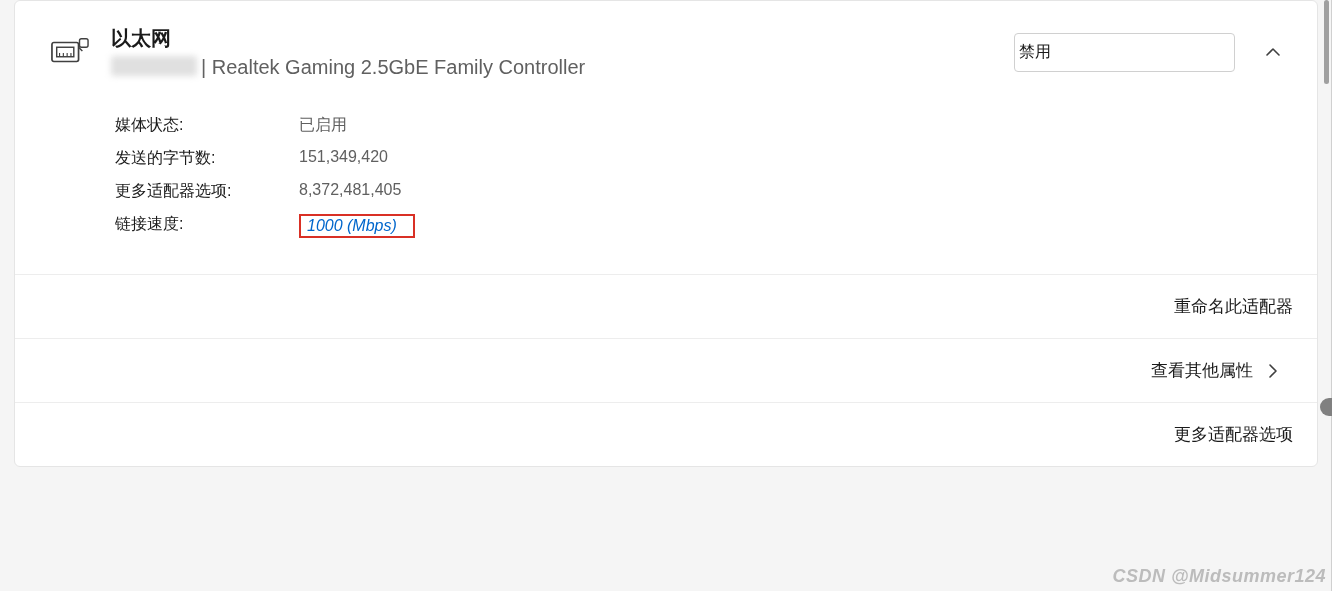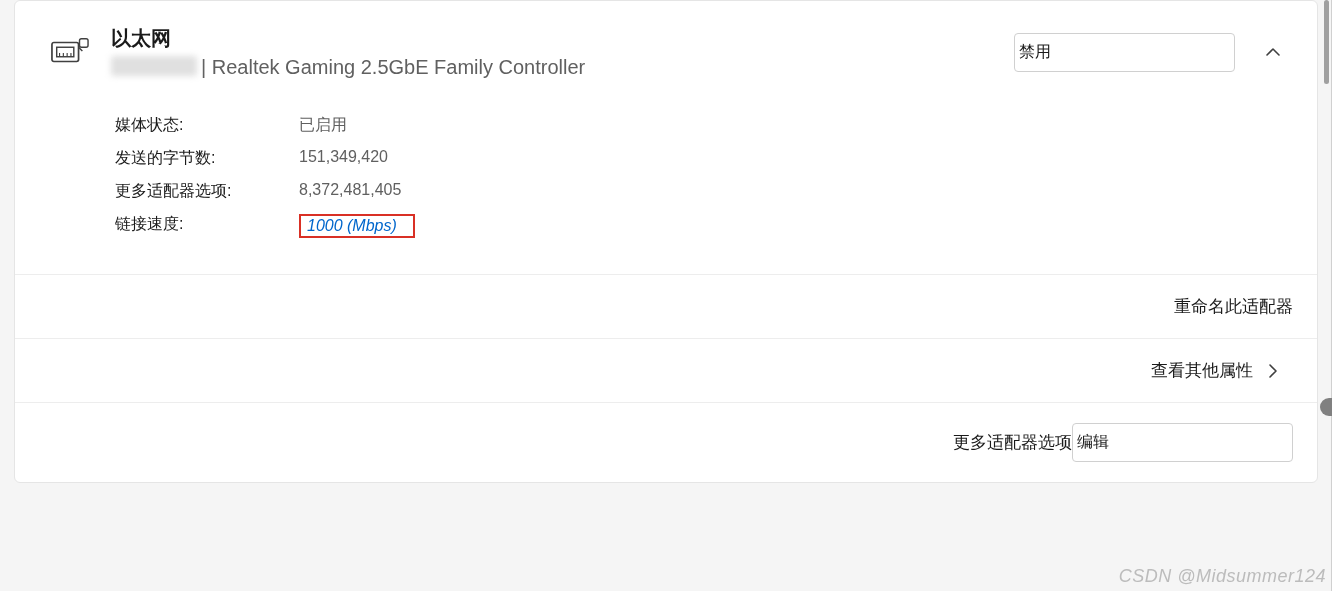--- a/index.html
+++ b/index.html
@@ -122,20 +122,21 @@
     }
     .watermark {
       position: absolute;
       bottom: 4px;
       right: 6px;
       font-size: 18px;
       font-style: italic;
       color: rgba(140,140,140,0.55);
       font-family: "Segoe UI", sans-serif;
       letter-spacing: 0.5px;
+      font-weight: bold;
     }
     .scroll-indicator {
       position: absolute;
       right: 3px;
       top: 0;
       width: 5px;
       height: 84px;
       background: #a0a0a0;
       border-radius: 3px;
     }
@@ -217,21 +218,20 @@
     <div class="section-label">查看其他属性</div>
     <div class="chevron-right-container">
       <svg width="16" height="16" viewBox="0 0 16 16">
         <path d="M5 2 L11 8 L5 14" fill="none" stroke="#404040" stroke-width="1.6" stroke-linecap="round" stroke-linejoin="round"></path>
       </svg>
     </div>
   </div>
 
   <div class="section-row">
     <div class="section-label">更多适配器选项</div>
-    <button class="btn">编辑</button>
   </div>
 
 </div>
 
 <div class="scroll-indicator"></div>
 <div class="right-border"></div>
 <div class="float-dot"></div>
 <div class="watermark">CSDN @Midsummer124</div>
 
 </body></html>

